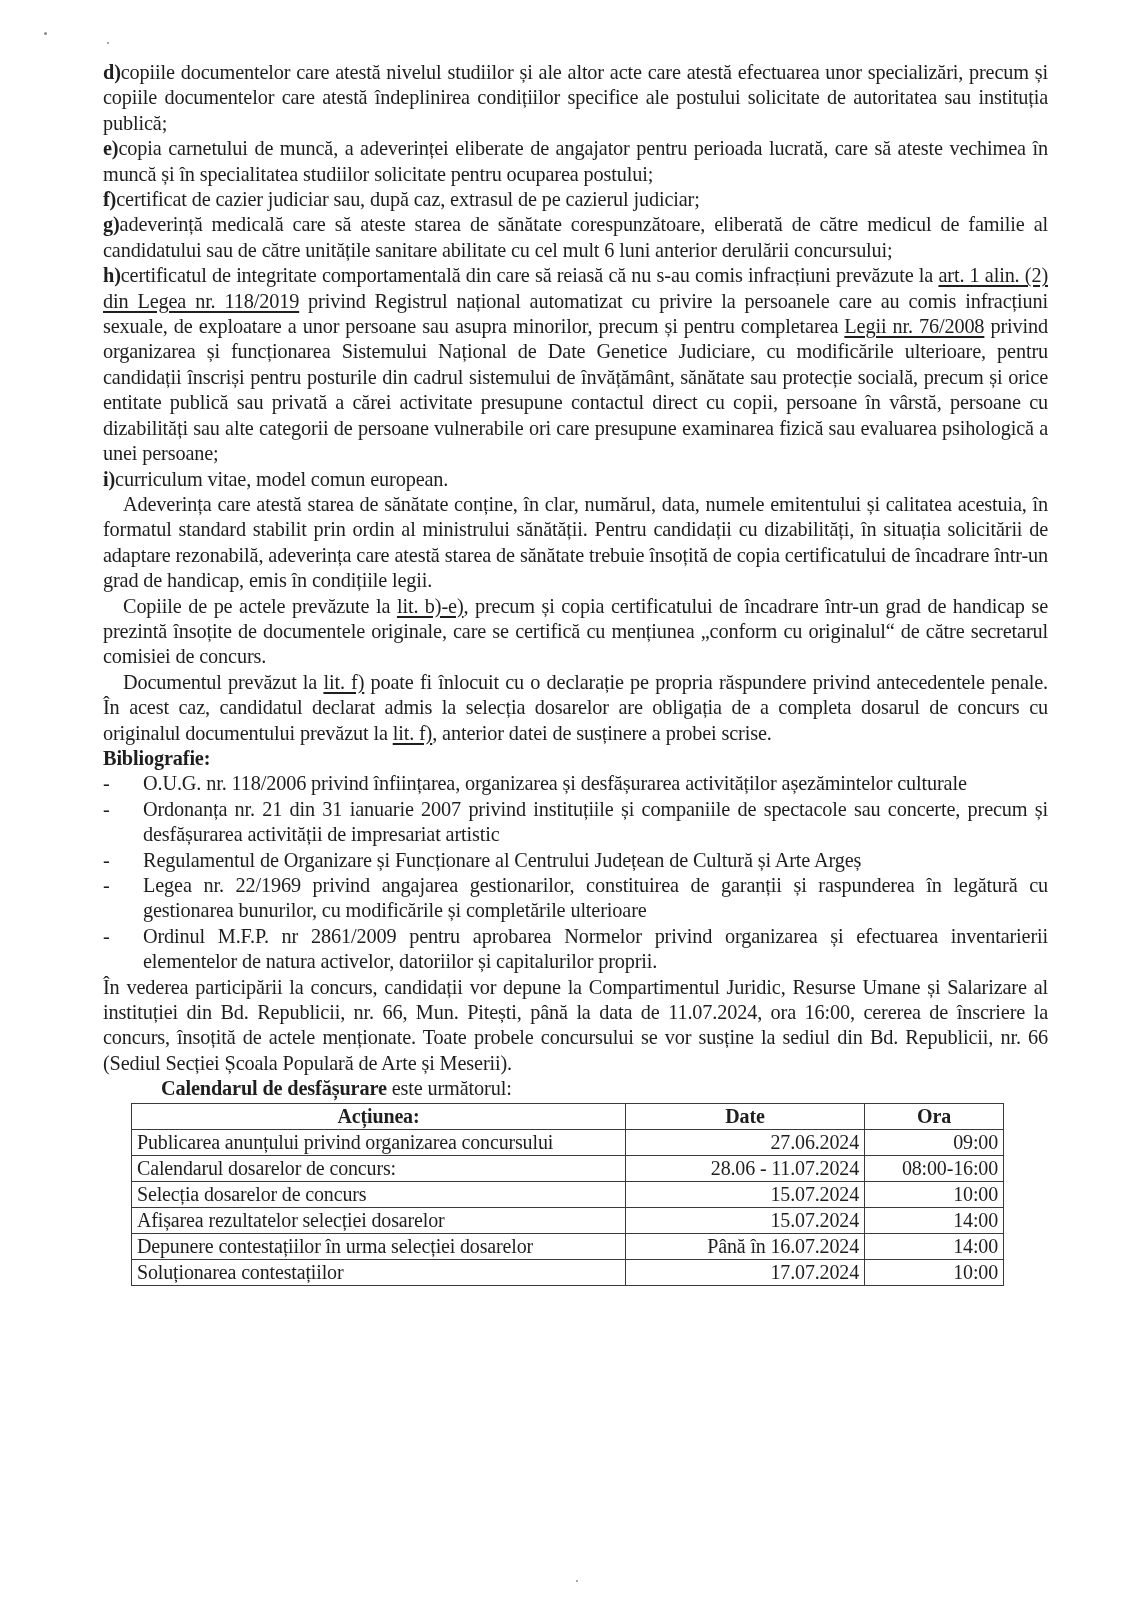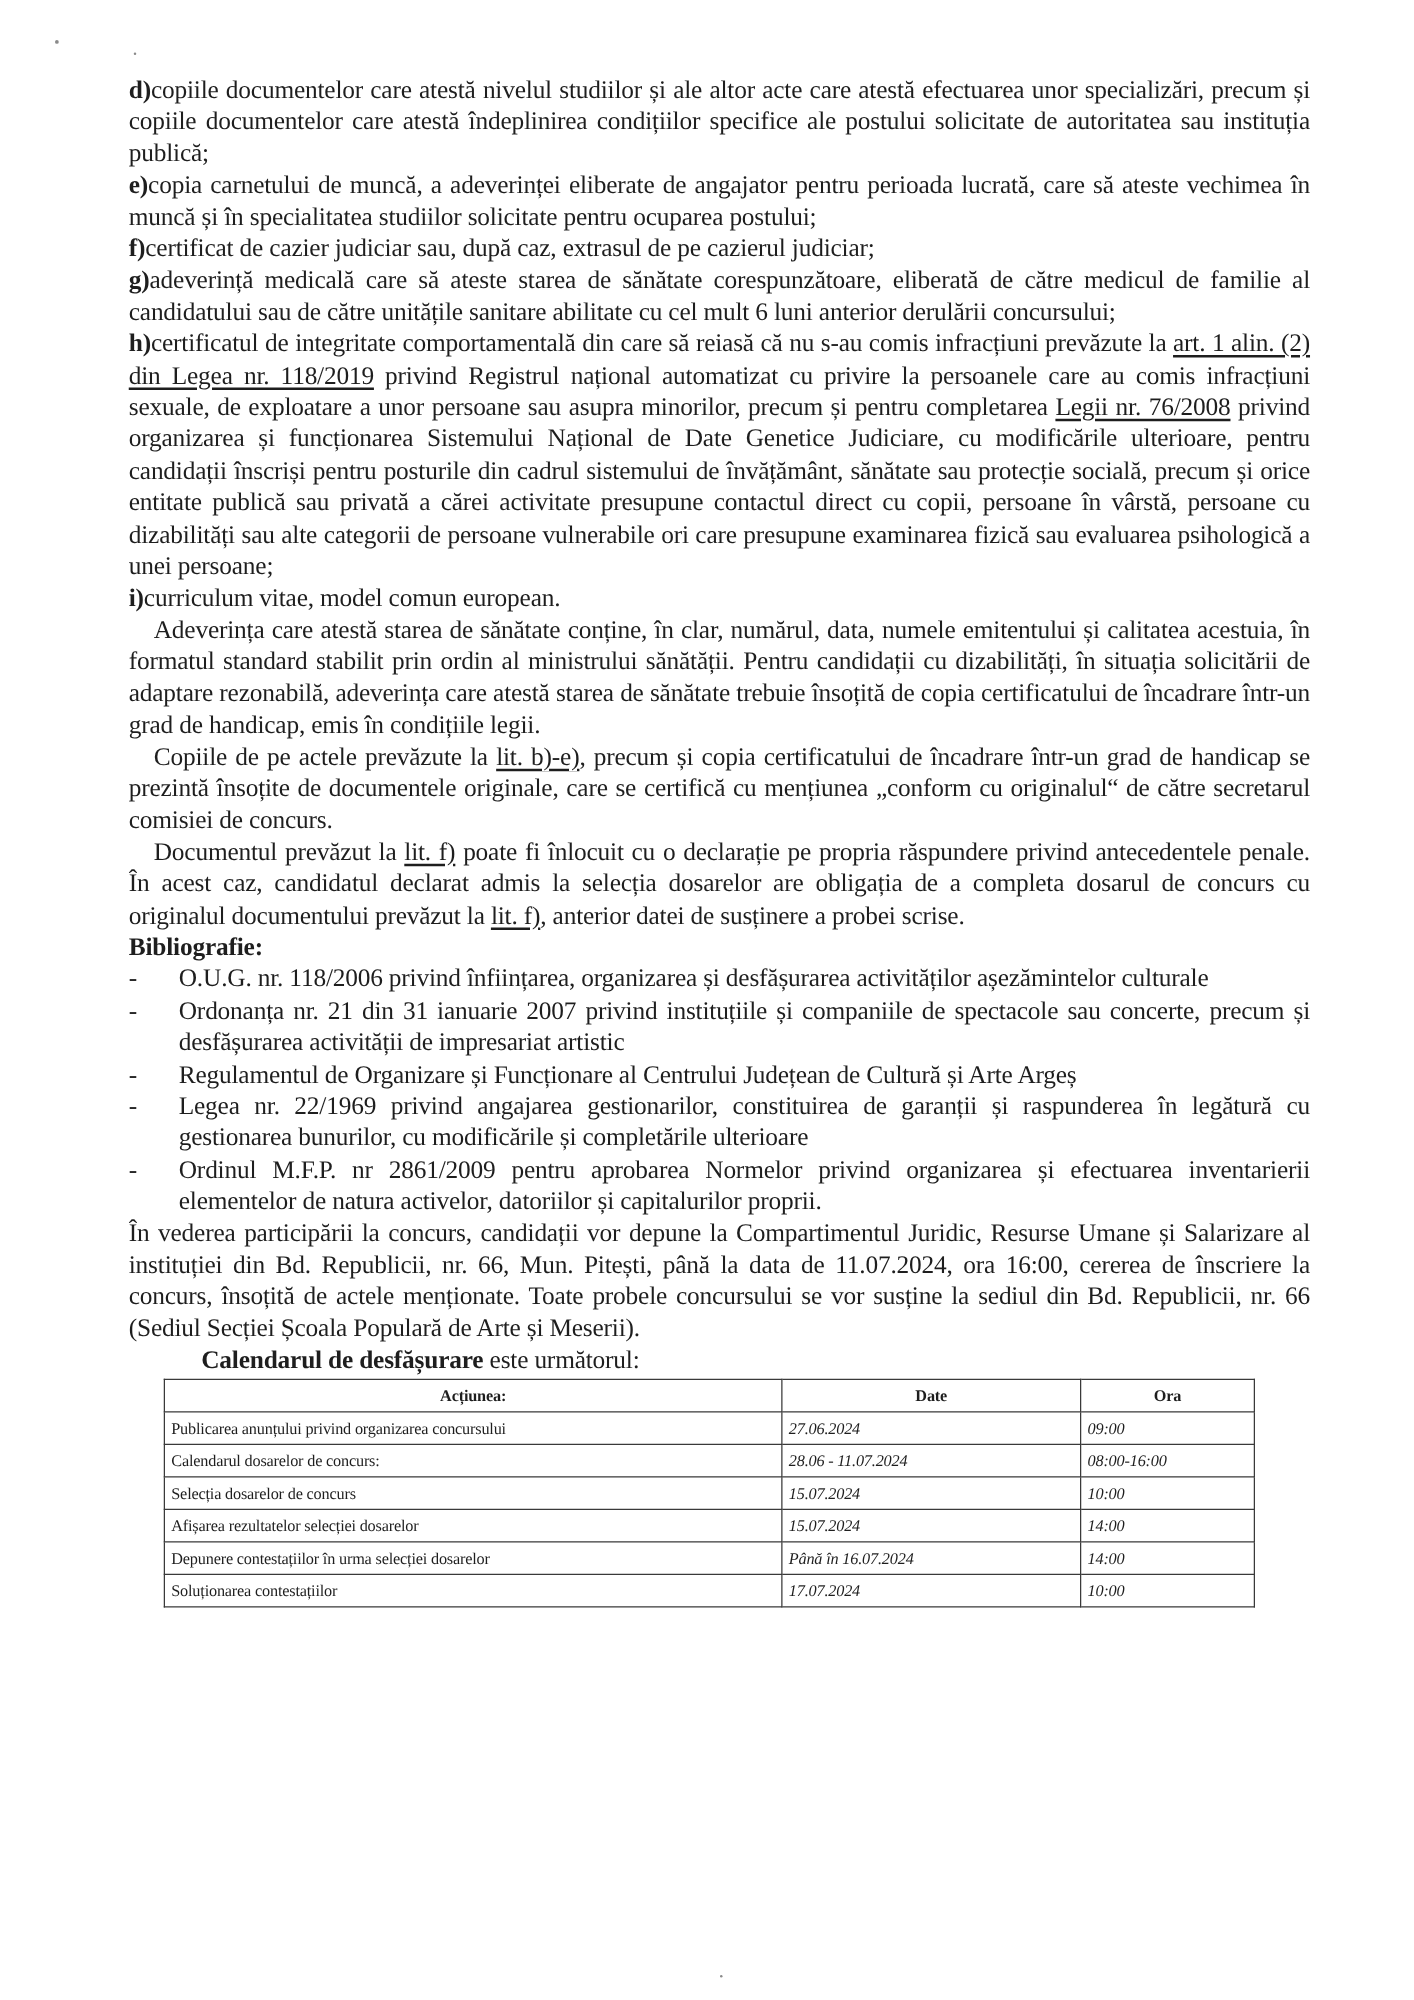--- a/index.html
+++ b/index.html
@@ -49,31 +49,31 @@
     ul.biblio li::before {
       content: "-";
       position: absolute;
       left: 0;
     }
     .cal-title { padding-left: 58px; margin-top: 0; }
     .cal-title b { font-weight: bold; }
     table.cal {
       margin-left: 28px;
       border-collapse: collapse;
-      font-size: 13px;
+      font-size: 20px;
       line-height: 25px;
       margin-top: 1px;
     }
     table.cal th, table.cal td {
       border: 1.5px solid #3a3a3a;
       padding: 0 5px;
       vertical-align: top;
     }
     table.cal th { font-weight: bold; text-align: center; }
-    table.cal td.c { text-align: left; font-style: italic; }
+    table.cal td.c { text-align: right; }
     table.cal td.a { width: 483px; text-align: justify; }
     table.cal td.d { width: 228px; }
     table.cal td.o { width: 128px; }
   </style>
 </head>
 <body>
 
 <div class="speck" style="left:44px;top:32px;"></div>
 <div class="speck" style="left:107px;top:42px;width:2px;height:2px;"></div>
 <div class="speck" style="left:576px;top:1580px;width:2px;height:2px;"></div>

